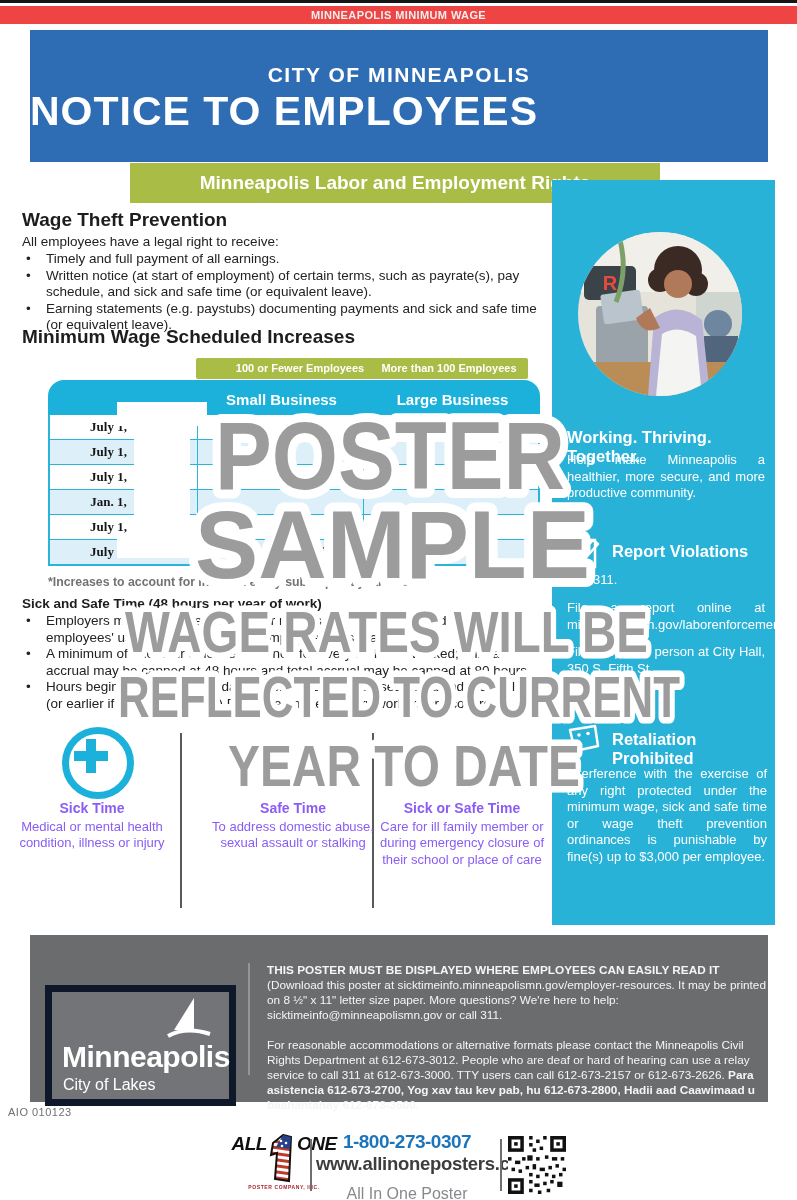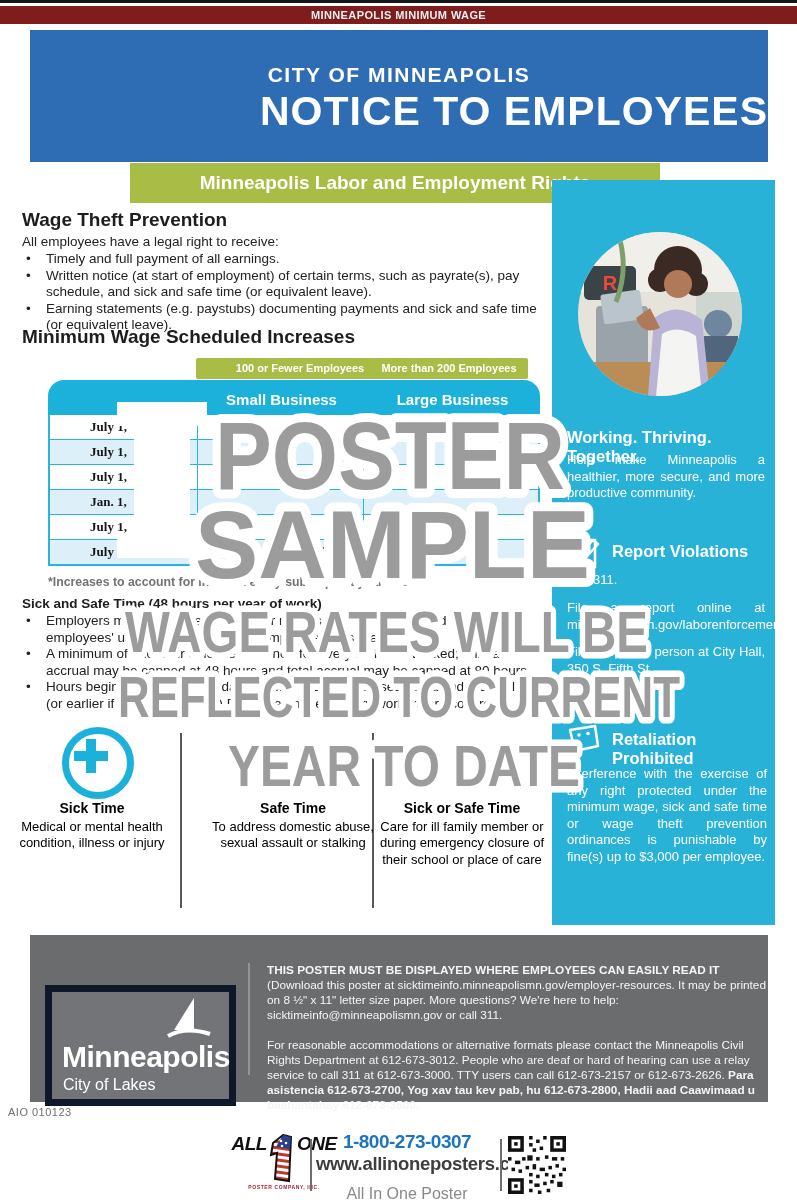--- a/index.html
+++ b/index.html
@@ -2,28 +2,28 @@
 <html><head>
 <meta charset="utf-8">
 <style>
   html,body{margin:0;padding:0;background:#fff;}
   .page{position:relative;width:797px;height:1200px;background:#fff;overflow:hidden;
         font-family:"Liberation Sans","DejaVu Sans",sans-serif;color:#222;}
   .abs{position:absolute;}
 
   
   .top-line{left:0;top:0;width:797px;height:3px;background:#161616;}
-  .top-bar{left:0;top:6px;width:797px;height:18px;background:#7f1d1d;color:#efefef;
+  .top-bar{left:0;top:6px;width:797px;height:18px;background:#ef4444;color:#efefef;
            font-size:11px;font-weight:bold;letter-spacing:.4px;text-align:center;line-height:18px;}
 
   
   .blue-header{left:30px;top:30px;width:738px;height:132px;background:#2e6db4;}
   .hdr-city{left:30px;top:63px;width:738px;text-align:center;color:#fff;
             font-size:21px;font-weight:bold;letter-spacing:1.5px;}
-  .hdr-title{left:30px;top:88px;width:738px;text-align:right;color:#fff;
+  .hdr-title{left:30px;top:88px;width:738px;text-align:left;color:#fff;
              font-size:41px;font-weight:bold;letter-spacing:1px;}
   .green-banner{left:130px;top:163px;width:530px;height:40px;background:#a9bc45;color:#fff;
                 font-size:19px;font-weight:bold;text-align:center;line-height:40px;}
 
   
   .wt-head{left:22px;top:209px;font-size:19px;font-weight:bold;color:#1d1d1d;}
   .wt-intro{left:22px;top:234px;font-size:13.5px;color:#222;}
   ul.blts{margin:0;padding:0;list-style:none;}
   ul.blts li{position:relative;padding-left:24px;font-size:13.5px;line-height:16.5px;color:#222;margin-bottom:0;}
   ul.blts li::before{content:"•";position:absolute;left:4px;}
@@ -49,21 +49,21 @@
   .footnote{left:48px;top:575px;font-size:12.3px;font-weight:bold;color:#737373;}
 
   .ss-block{left:22px;top:596px;width:524px;}
   .ss-head{font-size:13.5px;font-weight:bold;color:#1d1d1d;margin-bottom:2px;}
   .ss-head b{font-weight:bold;}
 
   
   .vdiv{width:2px;background:#58595b;}
   .vdiv1{left:180px;top:733px;height:175px;}
   .vdiv2{left:372px;top:733px;height:175px;}
-  .bcol{text-align:center;font-size:13px;line-height:16.5px;color:#000000;}
+  .bcol{text-align:center;font-size:13px;line-height:16.5px;color:#8b5cf6;}
   .bcol .bt{font-weight:bold;font-size:14px;margin-bottom:2px;}
   .bcol1{left:8px;top:800px;width:168px;}
   .bcol2{left:204px;top:800px;width:178px;}
   .bcol3{left:378px;top:800px;width:168px;}
   .sick-icon{left:62px;top:727px;width:58px;height:58px;border:7px solid #1cb1da;border-radius:50%;}
   .sick-icon .v{position:absolute;left:17px;top:5px;width:10px;height:34px;background:#1cb1da;}
   .sick-icon .h{position:absolute;left:5px;top:17px;width:34px;height:10px;background:#1cb1da;}
 
   
   .cyan{left:552px;top:180px;width:223px;height:745px;background:#29b2d8;}
@@ -171,21 +171,21 @@
   <div class="abs wt-head">Wage Theft Prevention</div>
   <div class="abs wt-intro">All employees have a legal right to receive:</div>
   <ul class="abs blts wt-bullets">
     <li>Timely and full payment of all earnings.</li>
     <li>Written notice (at start of employment) of certain terms, such as payrate(s), pay schedule, and sick and safe time (or equivalent leave).</li>
     <li>Earning statements (e.g. paystubs) documenting payments and sick and safe time (or equivalent leave).</li>
   </ul>
 
   <div class="abs mw-head">Minimum Wage Scheduled Increases</div>
   <div class="abs tab tab1">100 or Fewer Employees</div>
-  <div class="abs tab tab2">More than 200 Employees</div>
+  <div class="abs tab tab2">More than 100 Employees</div>
 
   <div class="abs wtable">
     <div class="thead">
       <div></div>
       <div>Small Business</div>
       <div>Large Business</div>
     </div>
     <div class="tbody">
       <div class="trow">
         <div class="c1">July 1,</div>

